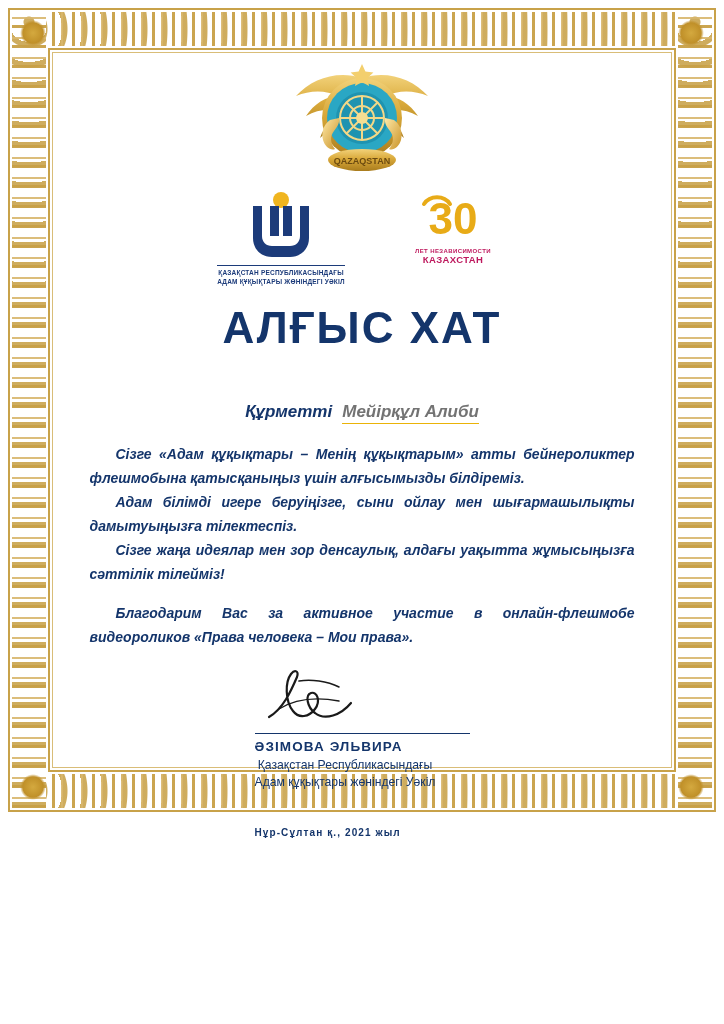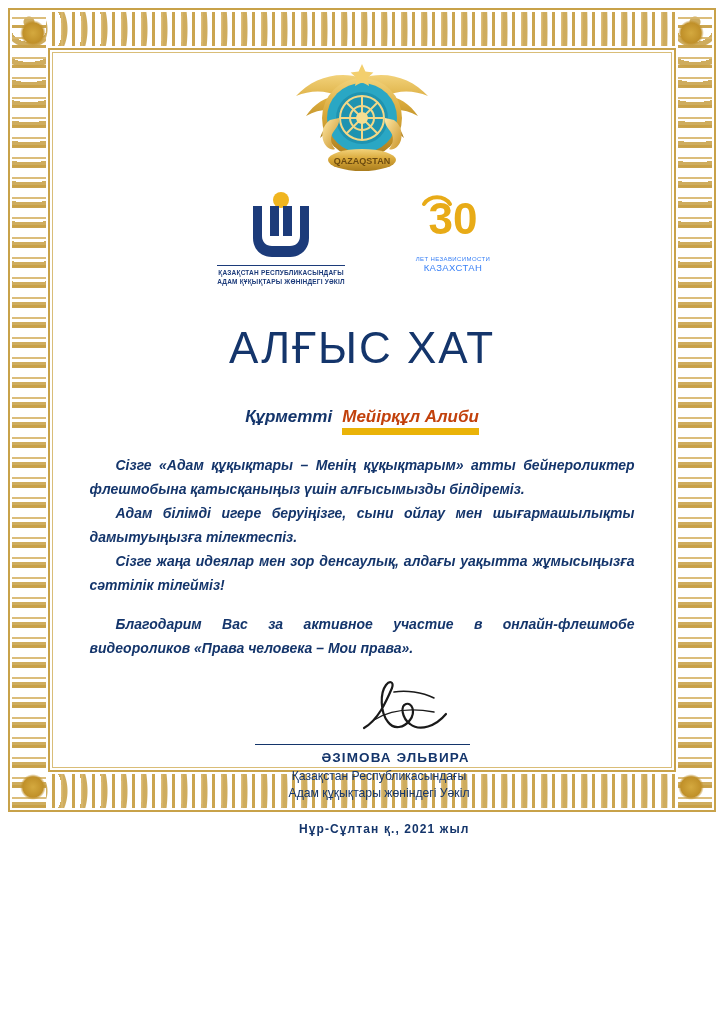--- a/index.html
+++ b/index.html
@@ -130,51 +130,51 @@
     width: 128px;
   }
   .logo-30 {
     display: flex;
     flex-direction: column;
     align-items: center;
     width: 130px;
     padding-top: 6px;
   }
   .logo-30-caption {
-    margin-top: 14px;
+    margin-top: 6px;
     text-align: center;
-    color: #3b82f6;
-    font-weight: normal;
+    color: #be185d;
+    font-weight: bold;
     letter-spacing: .4px;
   }
   .logo-30-caption .l1 { font-size: 6px; display:block; }
   .logo-30-caption .l2 { font-size: 9.5px; display:block; }
 
   .title {
-    margin-top: 36px;
+    margin-top: 16px;
     font-size: 44px;
-    font-weight: normal;
+    font-weight: bold;
     letter-spacing: 2px;
     color: #14356b;
     font-family: "Liberation Sans", sans-serif;
   }
 
   .salutation {
-    margin-top: 34px;
+    margin-top: 49px;
     font-size: 17px;
     font-style: italic;
     font-weight: bold;
     display: flex;
     align-items: baseline;
     gap: 10px;
   }
   .salutation .greeting { color: #14356b; }
   .salutation .name {
-    color: #c2410c;
-    border-bottom: 7px solid #eab308;
+    color: #737373;
+    border-bottom: 1px solid #eab308;
     padding-bottom: 1px;
   }
 
   .body-text {
     margin-top: 18px;
     width: 545px;
     color: #14356b;
     font-size: 14px;
     font-style: italic;
     font-weight: bold;
@@ -184,21 +184,21 @@
   .body-text p {
     margin: 0;
     text-indent: 26px;
   }
   .body-text .gap { height: 15px; }
 
   .signature-block {
     margin-top: 16px;
     display: flex;
     flex-direction: column;
-    align-items: flex-end;
+    align-items: flex-start;
   }
   .sign-rule {
     width: 215px;
     border-top: 1.5px solid #14356b;
     margin-top: 2px;
   }
   .signer-name {
     margin-top: 5px;
     font-size: 13.5px;
     font-weight: bold;
@@ -206,22 +206,22 @@
     color: #14356b;
   }
   .signer-role {
     margin-top: 3px;
     font-size: 12.2px;
     color: #14356b;
     text-align: center;
     line-height: 1.4;
   }
   .place-date {
-    margin-top: 20px;
-    font-size: 12px;
+    margin-top: 36px;
+    font-size: 10px;
     font-weight: bold;
     letter-spacing: 1.1px;
     color: #14356b;
   }
 </style>
 </head>
 <body>
 
 <div class="certificate">
 

